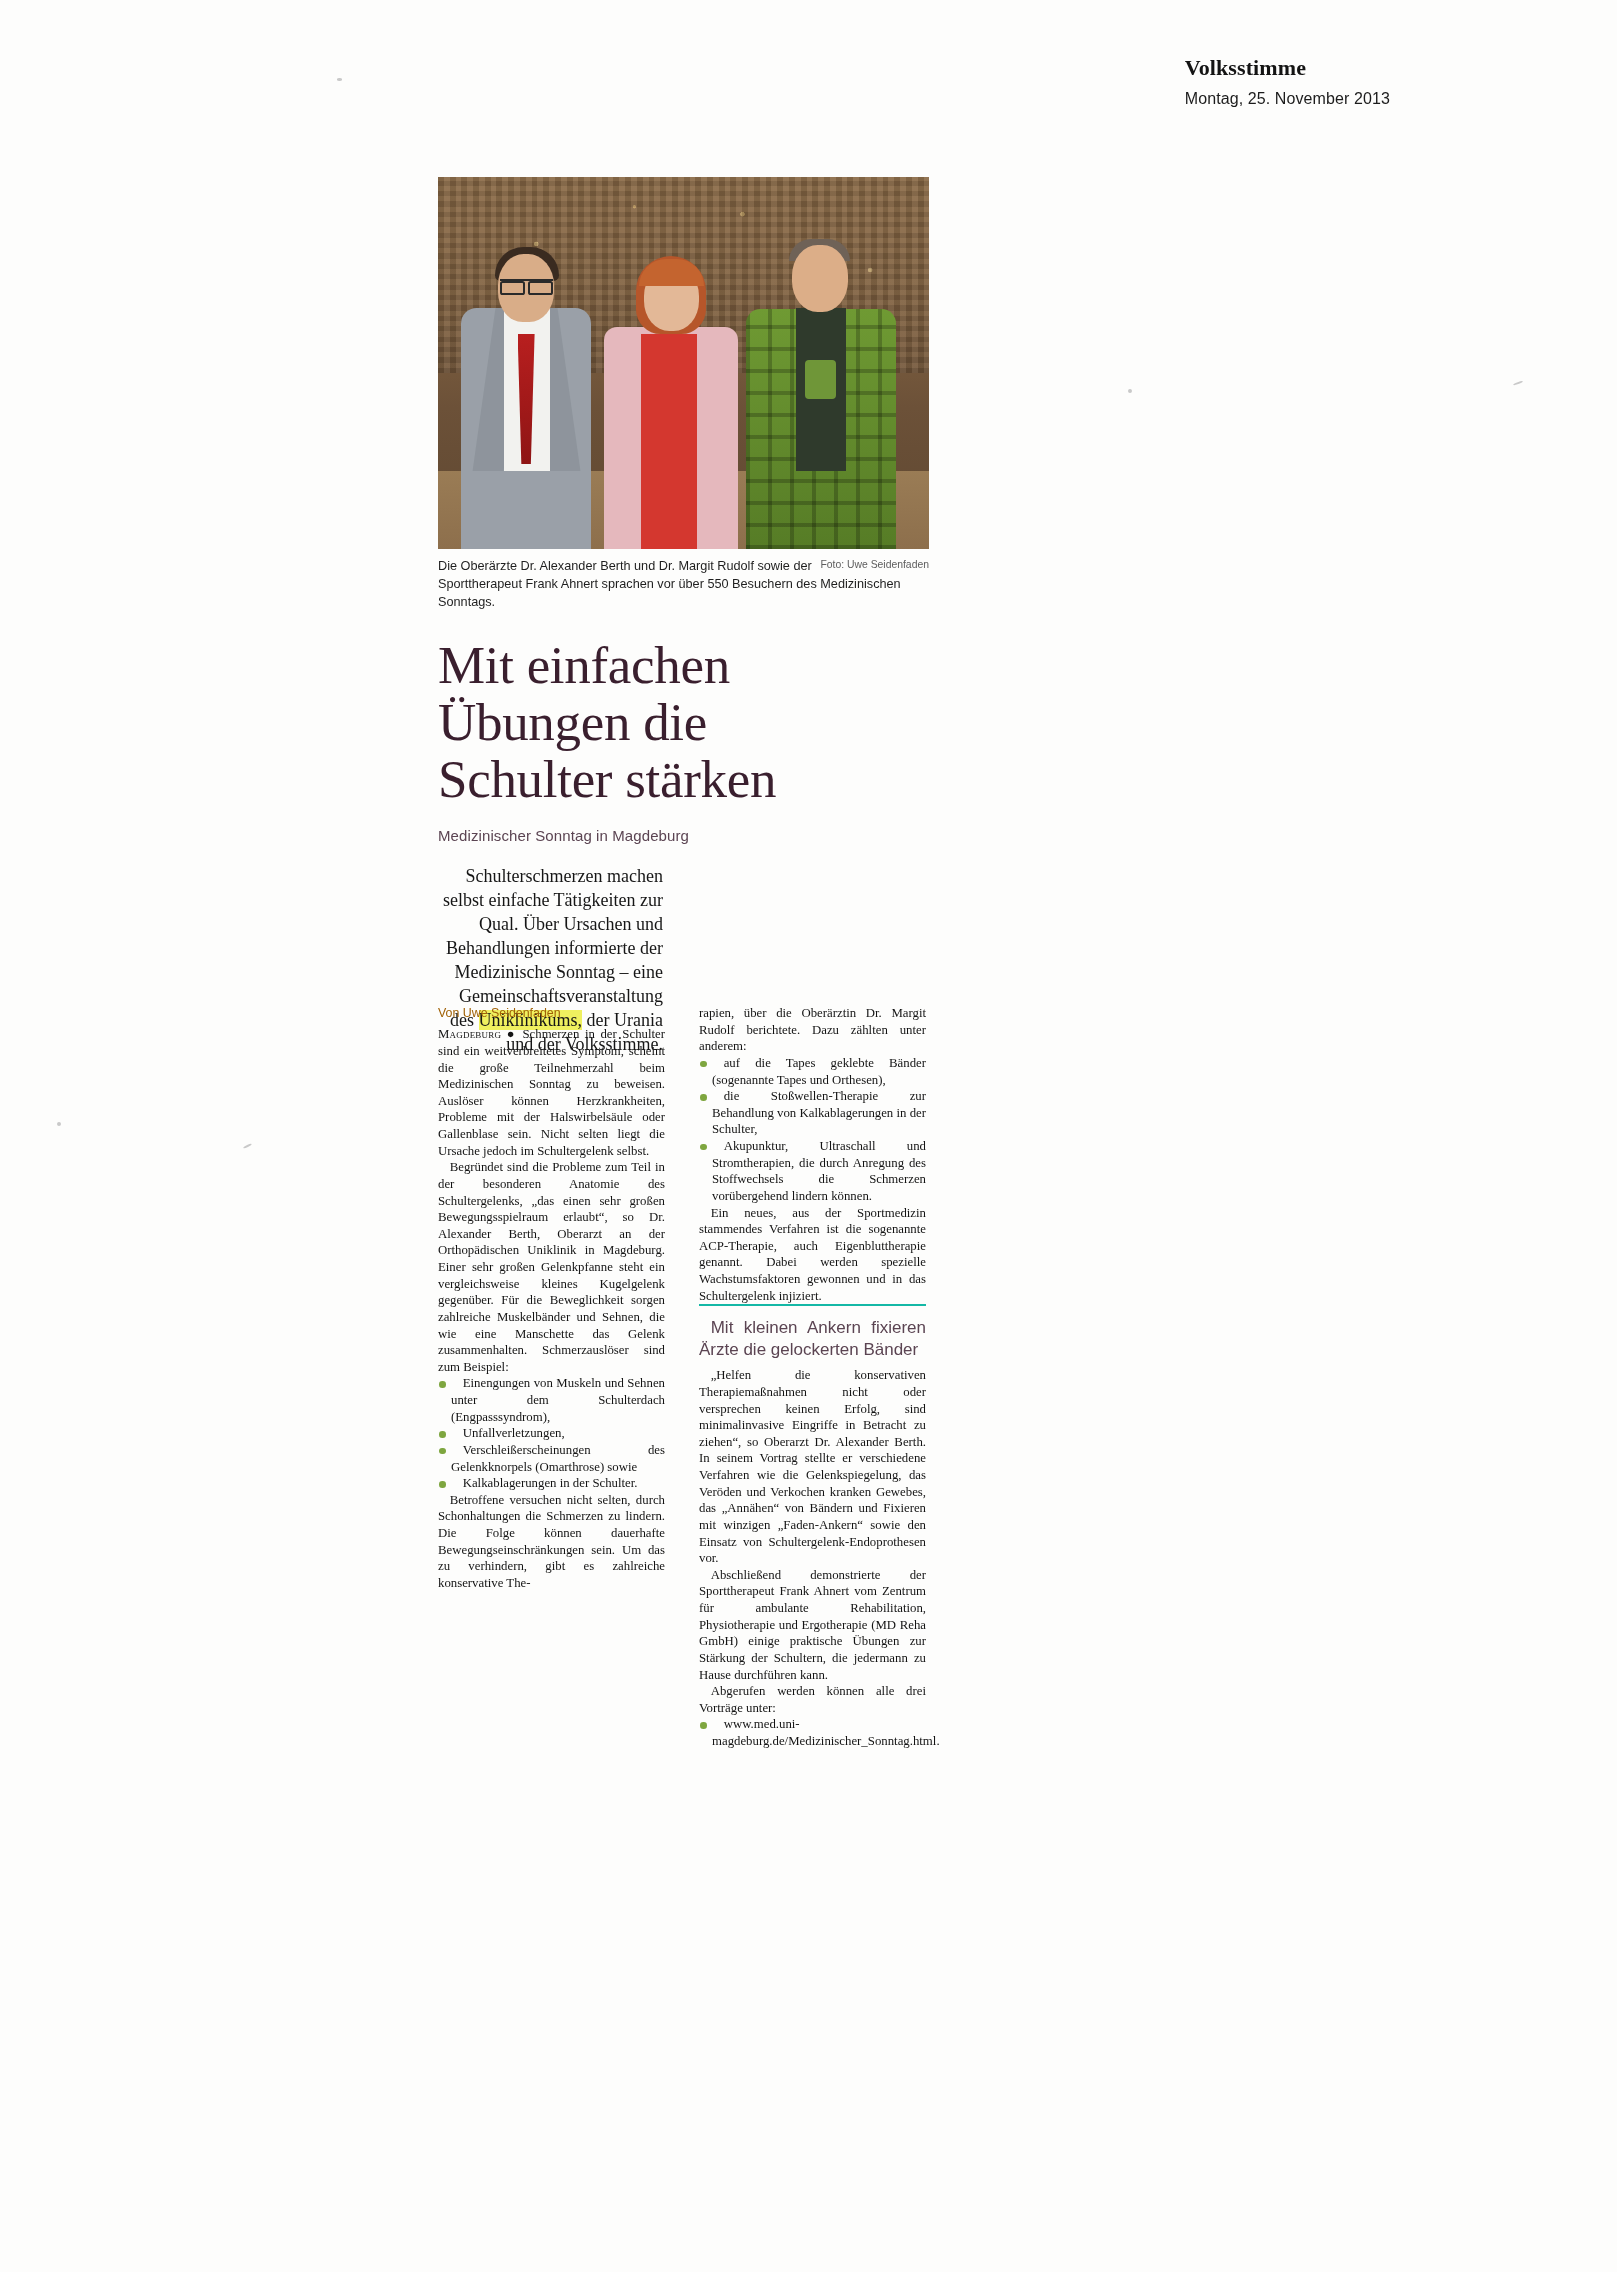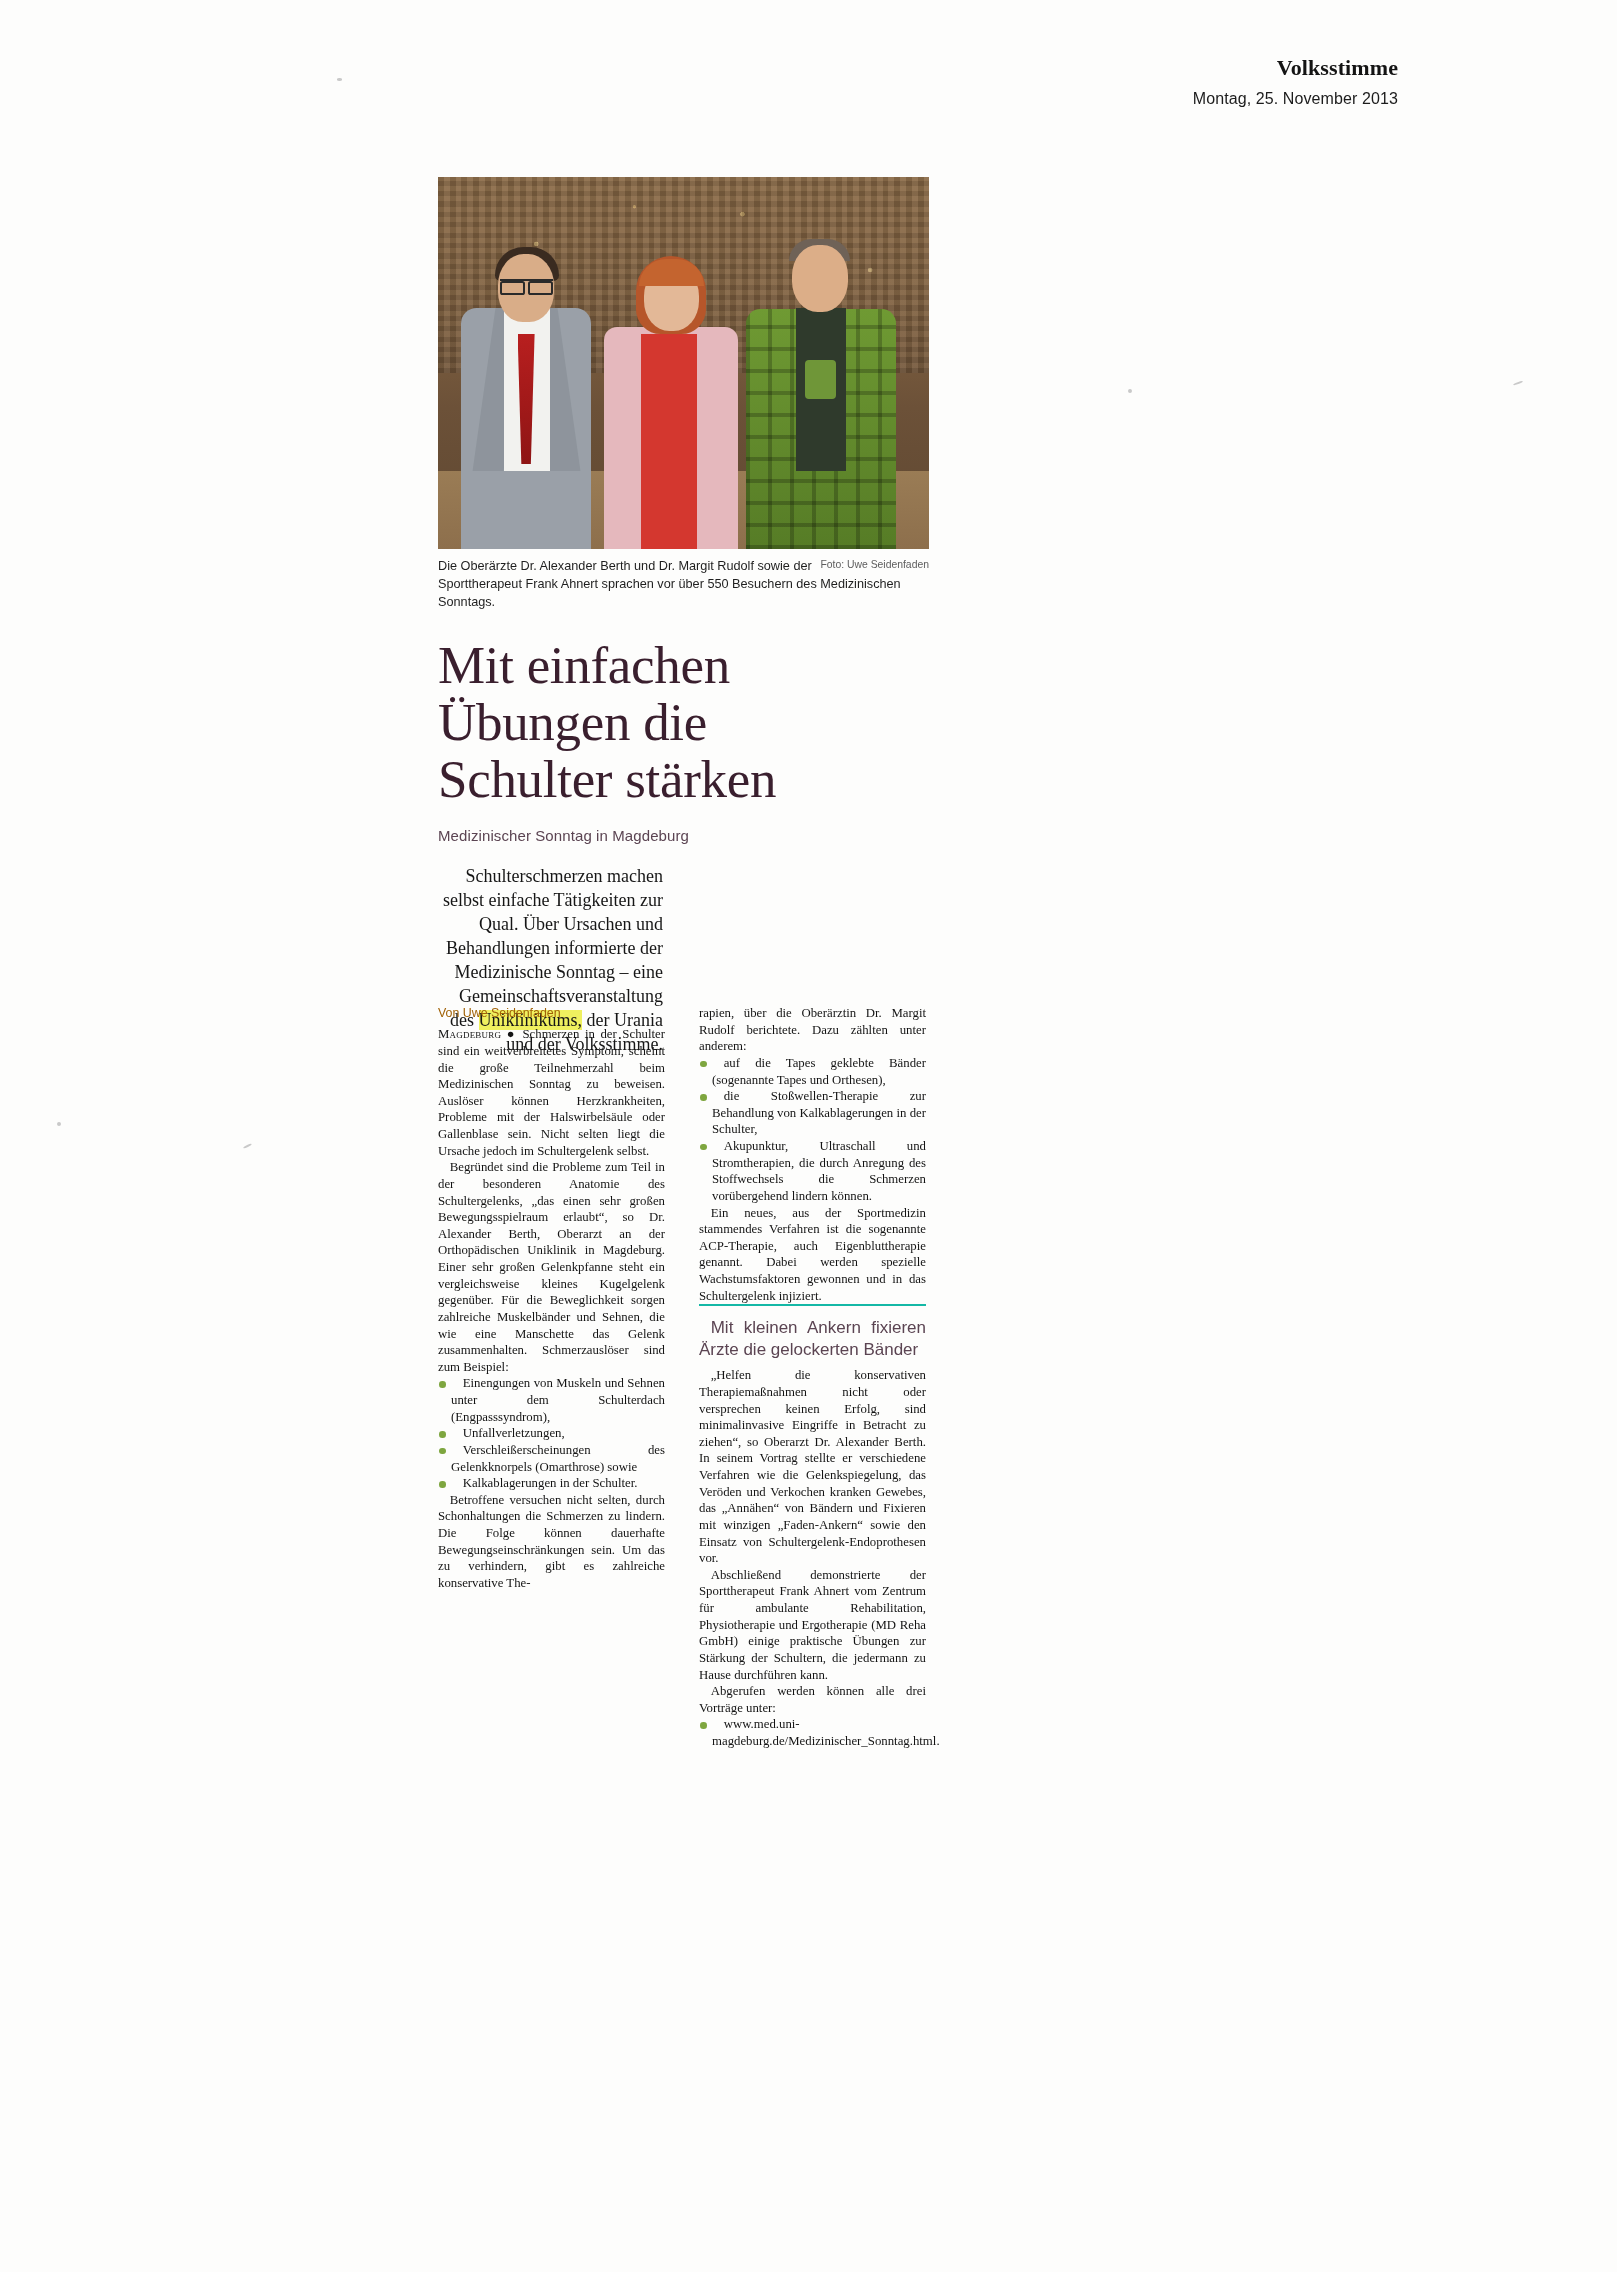--- a/index.html
+++ b/index.html
@@ -17,22 +17,22 @@
   }
   .page {
     position: absolute;
     inset: 0;
     background: #fdfdfc;
   }
   
   .masthead {
     position: absolute;
     top: 55px;
-    right: 220px;
-    text-align: right;
+    right: 228px;
+    text-align: left;
   }
   .masthead .paper-name {
     font-family: "Liberation Serif", serif;
     font-weight: bold;
     font-size: 22px;
     letter-spacing: 0.1px;
     color: #141414;
   }
   .masthead .paper-date {
     font-family: "Liberation Sans", sans-serif;

